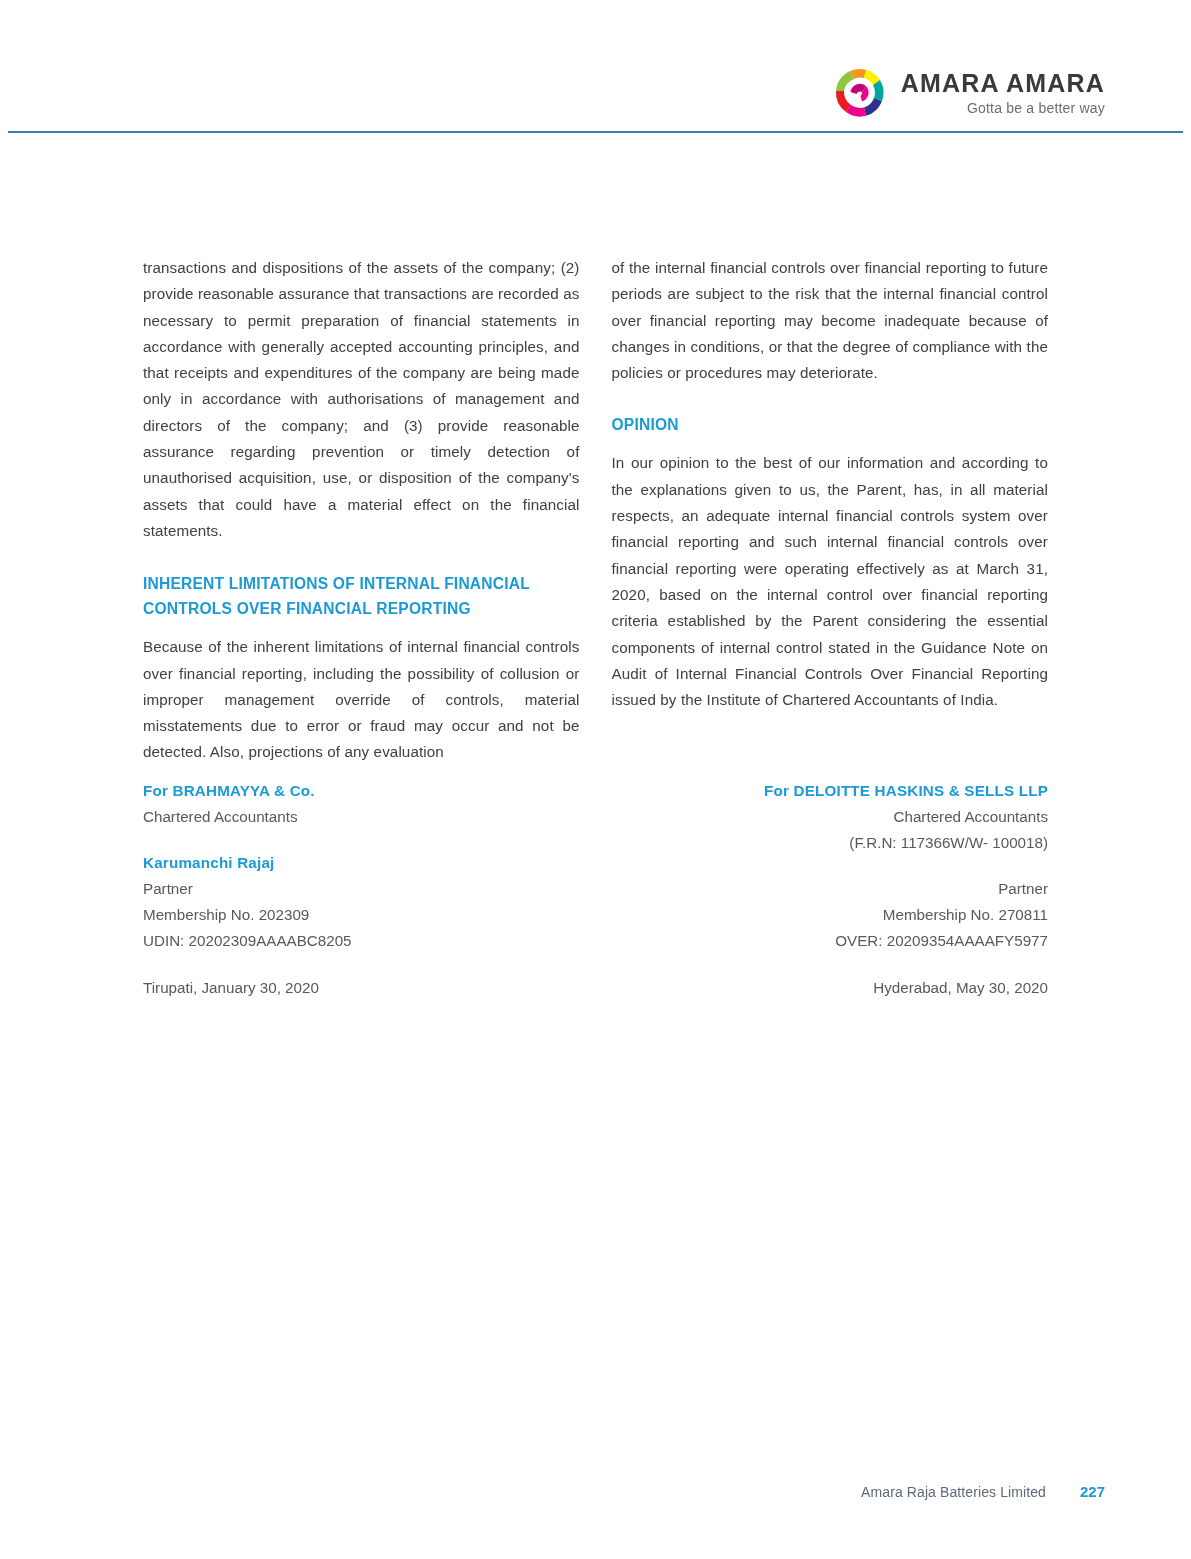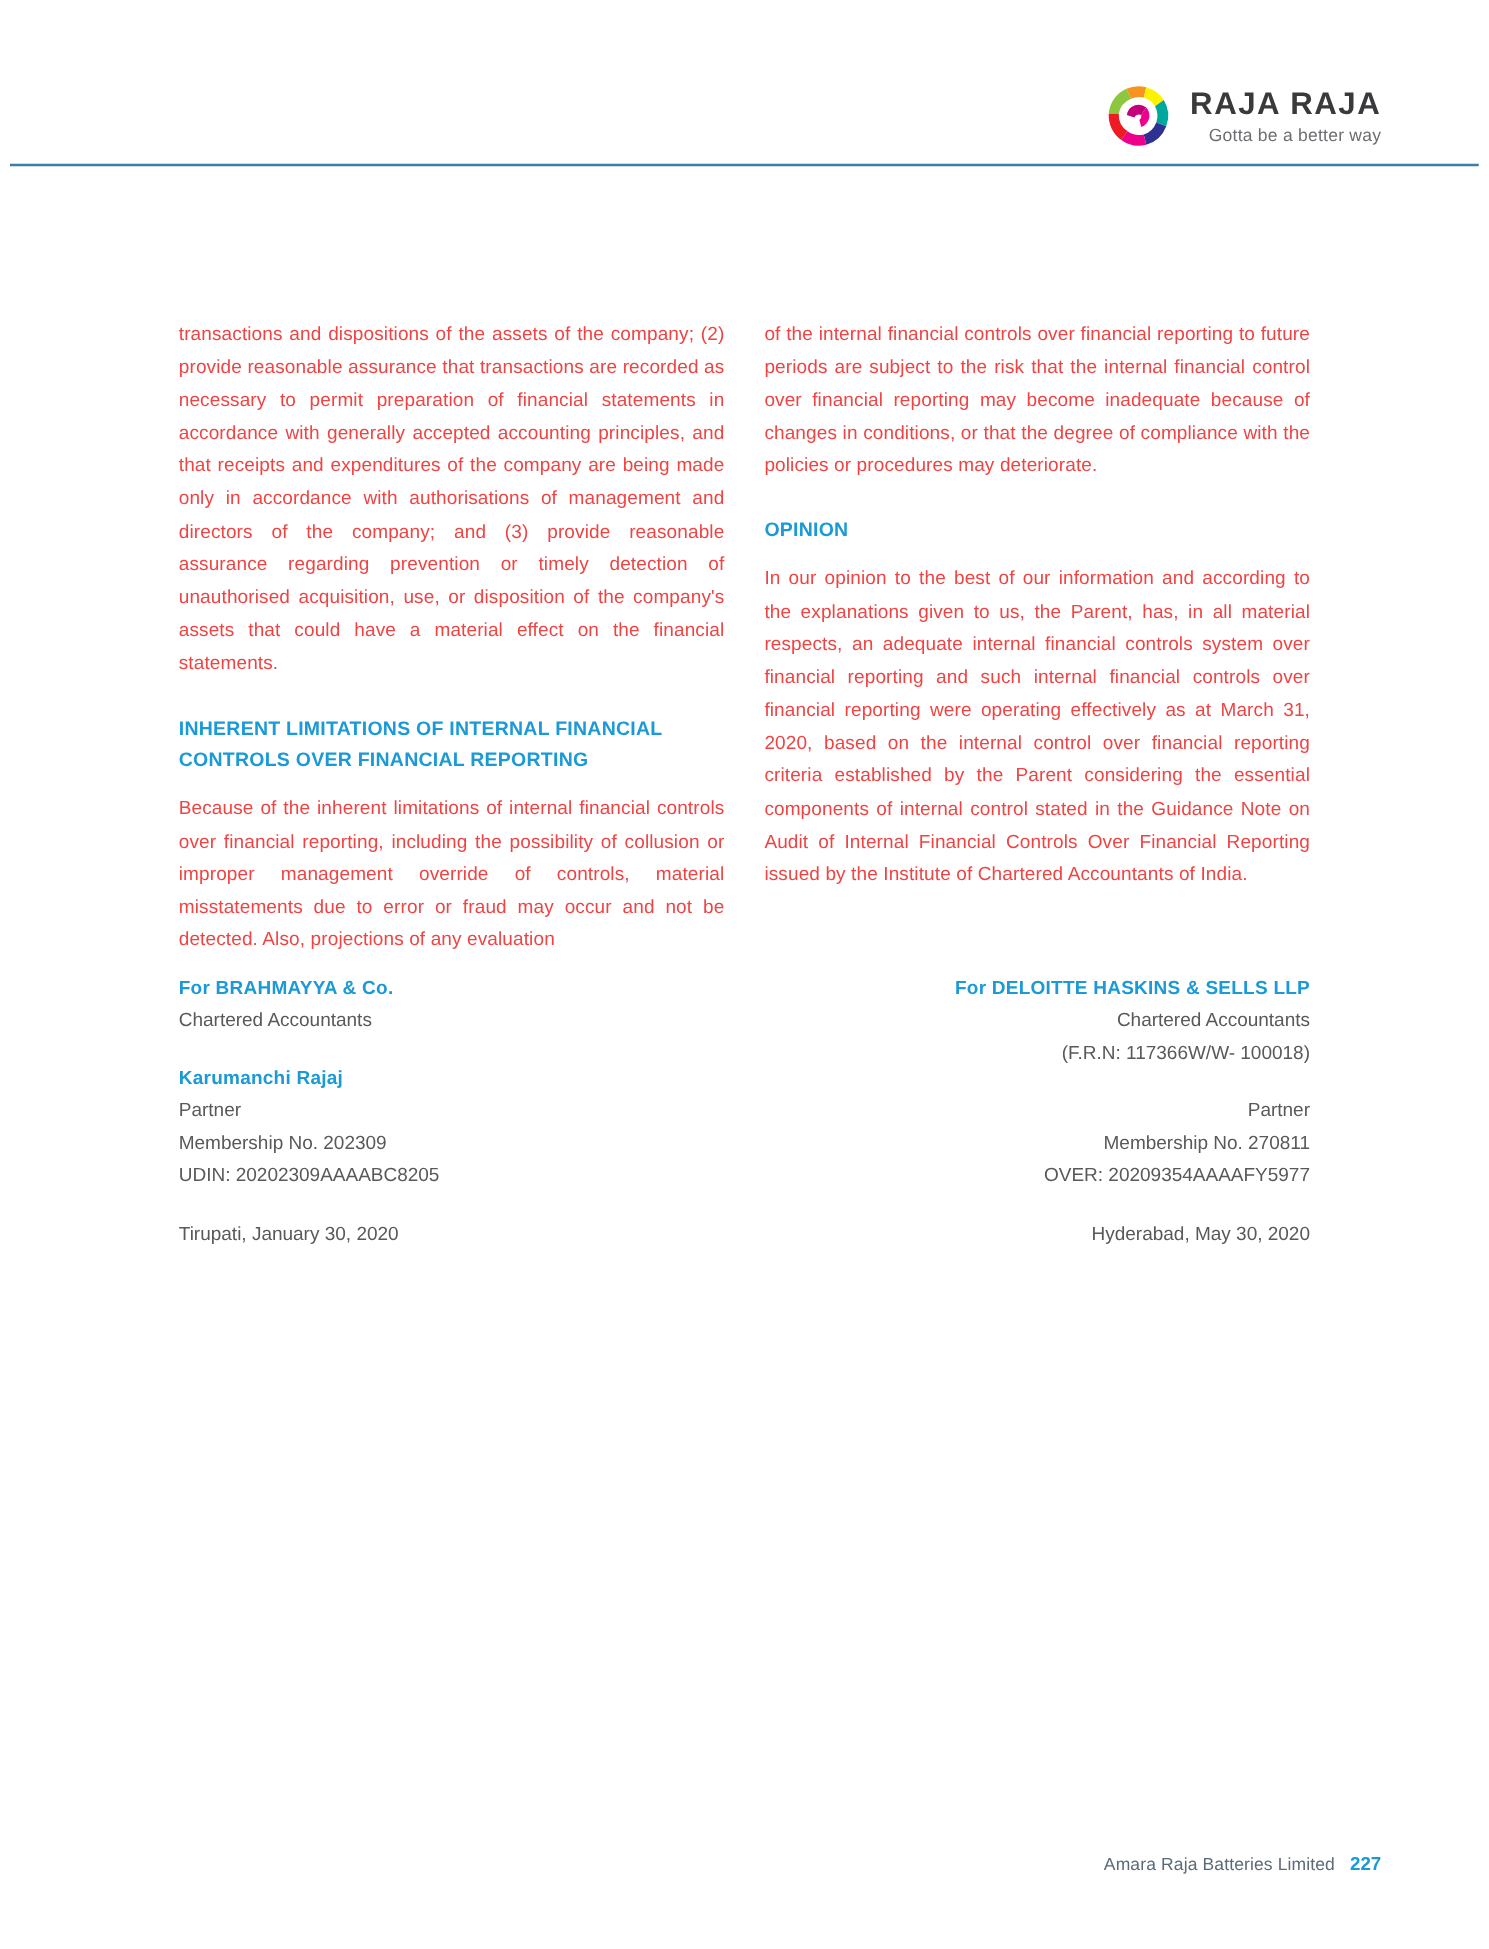--- a/index.html
+++ b/index.html
@@ -84,21 +84,21 @@
     gap: 32px;
   }
   .col {
     width: 441px;
   }
   p.body {
     margin: 0 0 0 0;
     font-size: 15.2px;
     line-height: 26.3px;
     text-align: justify;
-    color: #ef4444;
+    color: #404040;
     letter-spacing: 0.1px;
   }
   h2.sect {
     margin: 27px 0 13px 0;
     font-size: 15.6px;
     line-height: 25px;
     font-weight: bold;
     color: #1b9ad6;
     letter-spacing: 0.2px;
     text-transform: uppercase;
@@ -149,20 +149,21 @@
     bottom: 56px;
     width: 1191px;
     height: 20px;
   }
   .footer-inner {
     position: absolute;
     right: 86px;
     top: 0;
     display: flex;
     align-items: baseline;
+    gap: 22px;
   }
   .footer-company {
     font-size: 14px;
     color: #5c6a76;
     letter-spacing: 0.1px;
   }
   .footer-page {
     font-size: 15px;
     font-weight: bold;
     color: #1b9ad6;
@@ -186,21 +187,21 @@
             <path d="M 22,8 A 24 24 0 0 1 6,22.8 L 4,14.6 A 16 16 0 0 0 14,5 Z" fill="#2e3192"></path>
             <path d="M 6,22.8 A 24 24 0 0 1 -14,19 L -9,12 A 16 16 0 0 0 4,14.6 Z" fill="#ec008c"></path>
             <path d="M -14,19 A 24 24 0 0 1 -24,-2 L -16,-2 A 16 16 0 0 0 -9,12 Z" fill="#ed1c24"></path>
             <circle cx="-1" cy="0" r="9.5" fill="#ffffff"></circle>
             <path d="M -9.5,-1 A 9.5 9.5 0 0 1 6,-7 L 2,-1 A 4 4 0 0 0 -3.5,1 Z" fill="#c3007a"></path>
             <path d="M 6,-7 A 9.5 9.5 0 0 1 2,8.5 L 0.5,3 A 4 4 0 0 0 2,-1 Z" fill="#ec008c"></path>
           </g>
         </svg>
       </div>
       <div class="logo-text">
-        <div class="logo-title">RAJA RAJA</div>
+        <div class="logo-title">AMARA AMARA</div>
         <div class="logo-tag">Gotta be a better way</div>
       </div>
     </div>
     <div class="header-rule"></div>
   </div>
 
   <div class="content">
     <div class="cols">
       <div class="col">
         <p class="body">transactions and dispositions of the assets of the company; (2) provide reasonable assurance that transactions are recorded as necessary to permit preparation of financial statements in accordance with generally accepted accounting principles, and that receipts and expenditures of the company are being made only in accordance with authorisations of management and directors of the company; and (3) provide reasonable assurance regarding prevention or timely detection of unauthorised acquisition, use, or disposition of the company's assets that could have a material effect on the financial statements.</p>

